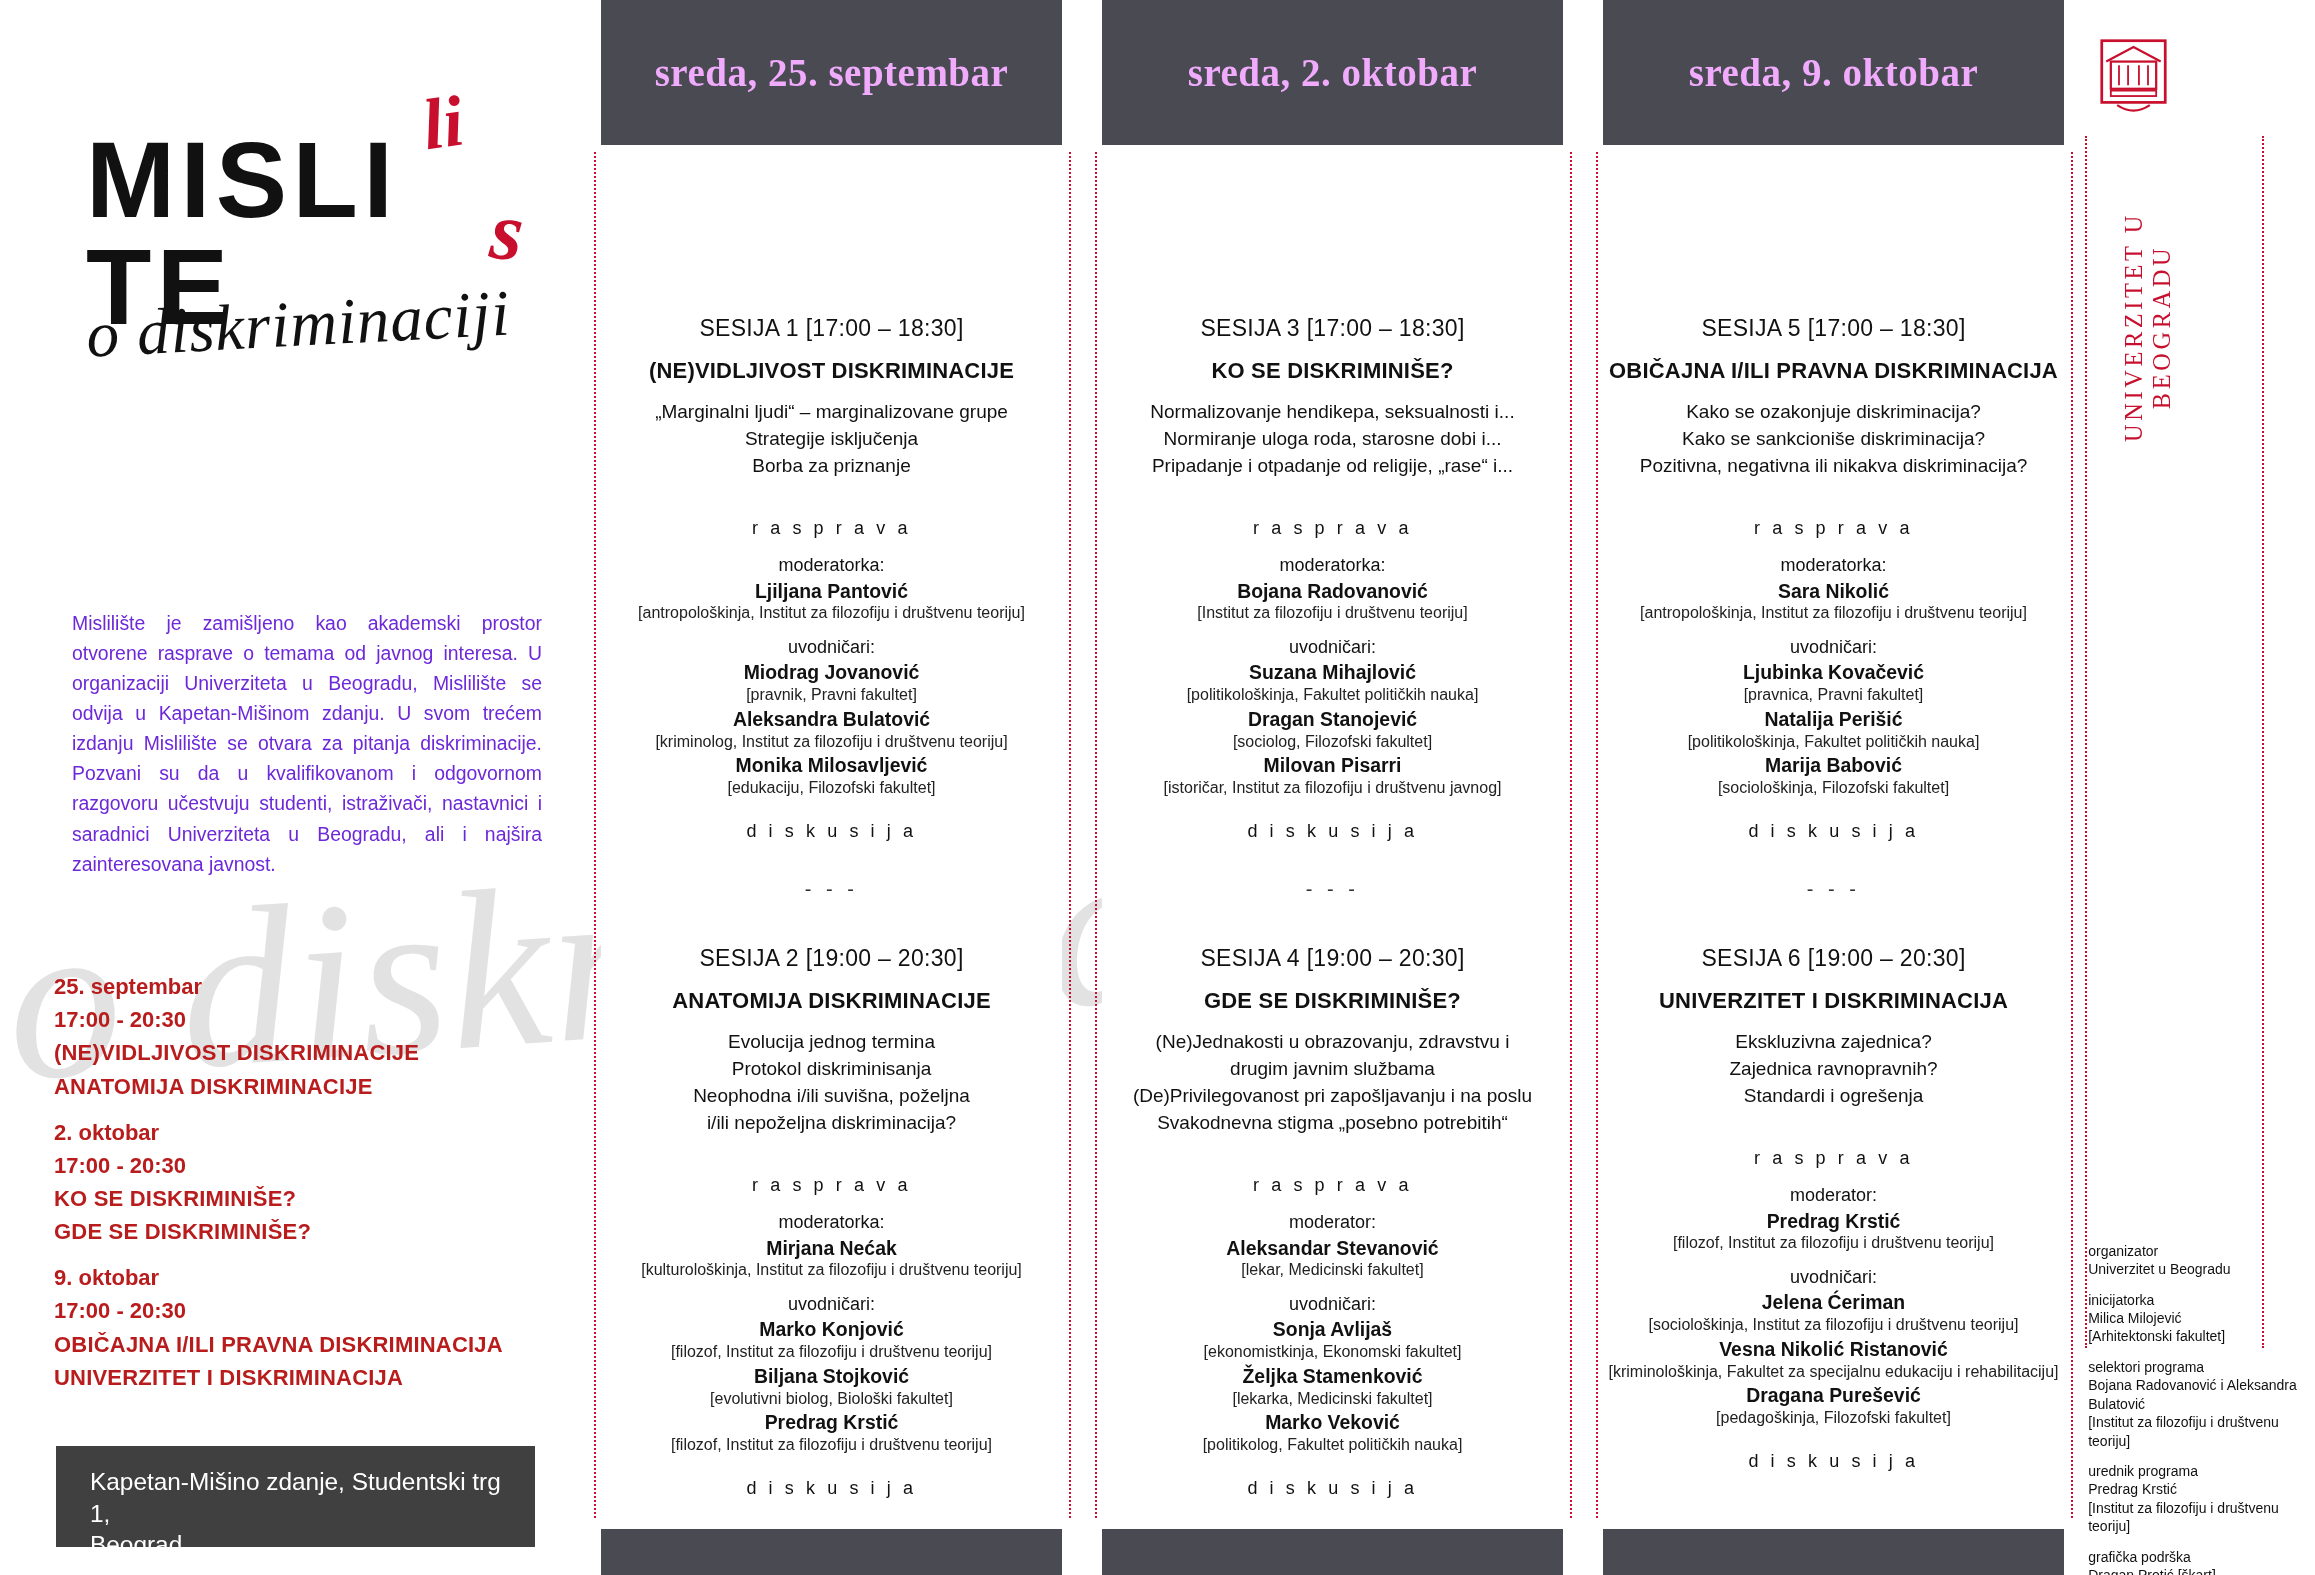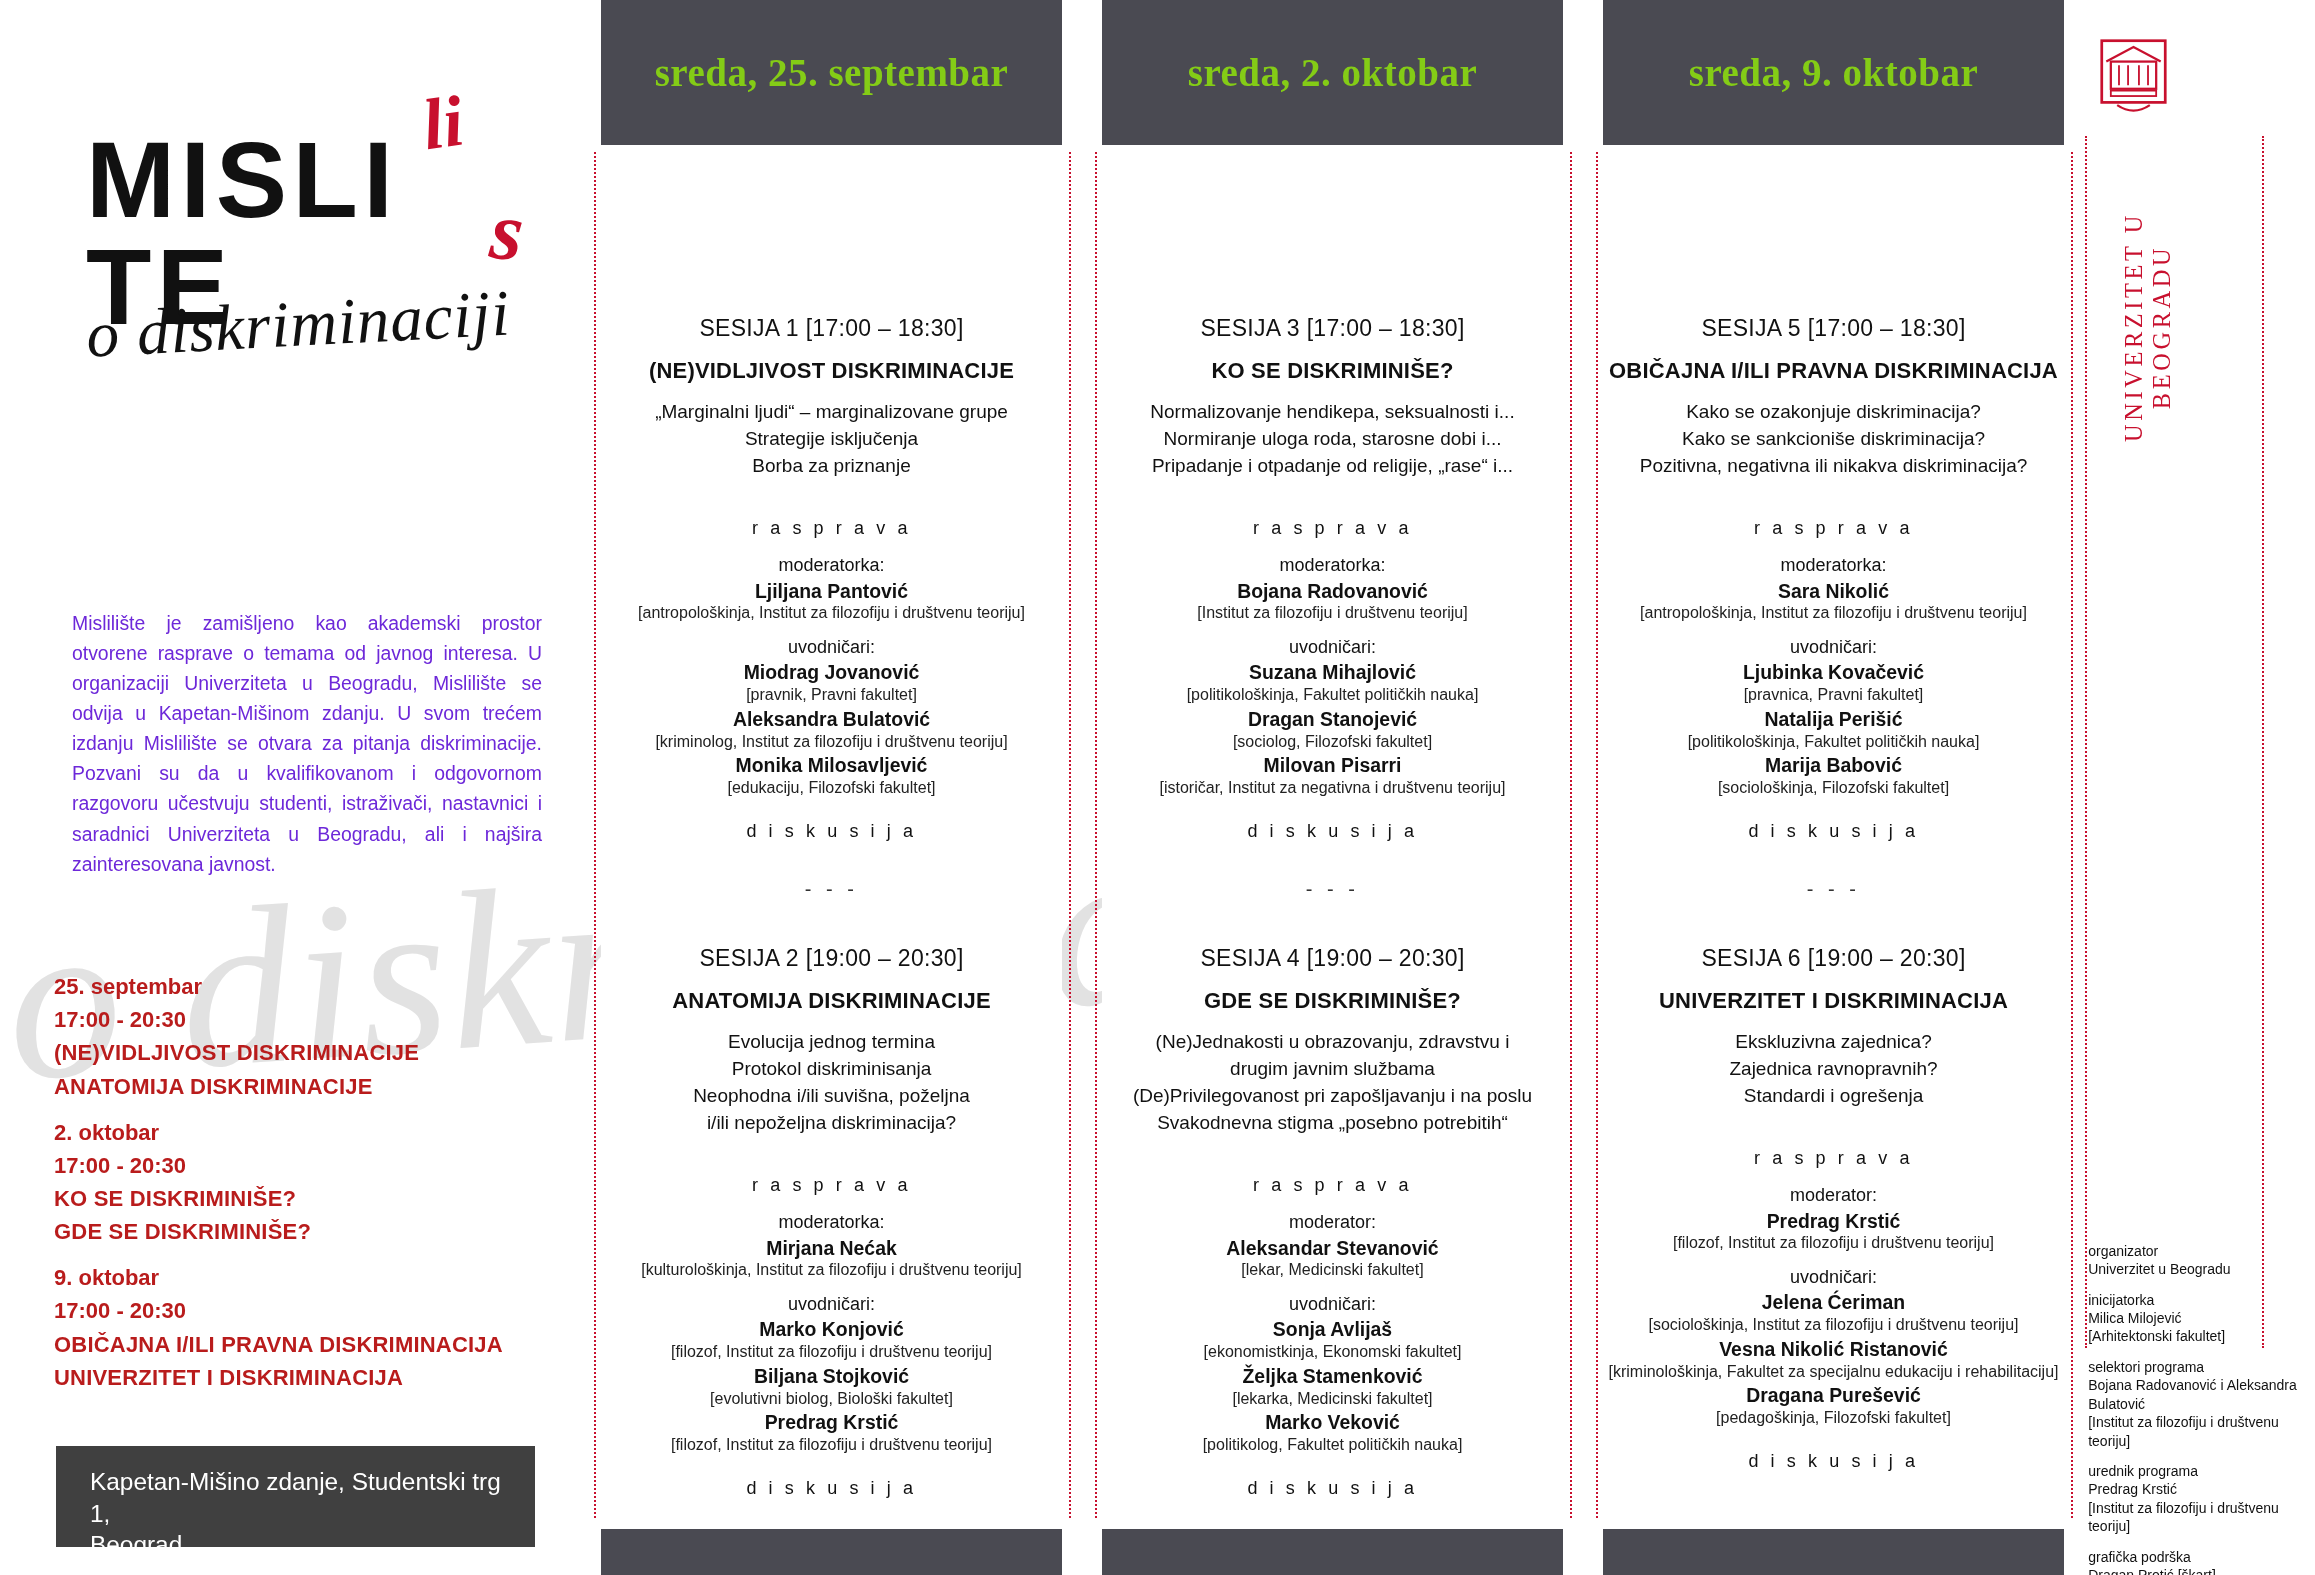--- a/index.html
+++ b/index.html
@@ -158,21 +158,21 @@
     width: 461px;
     height: 1576px;
     background: #fff;
   }
   .col-header {
     position: absolute;
     left: 22px; top: 0;
     width: 461px;
     height: 145px;
     background: #4a4a52;
-    color: #84cc16;
+    color: #f0abfc;
     display: flex;
     align-items: center;
     justify-content: center;
     font-family: "Liberation Serif", serif;
     font-size: 39px;
     font-weight: bold;
     letter-spacing: 0.5px;
     text-align: right;
   }
   .col-footer {
@@ -425,21 +425,21 @@
     <div class="s-rasprava">r a s p r a v a</div>
     <div class="s-role">moderatorka:</div>
     <div class="s-person">Bojana Radovanović</div>
     <div class="s-affil">[Institut za filozofiju i društvenu teoriju]</div>
     <div class="s-uvod">uvodničari:</div>
     <div class="s-person">Suzana Mihajlović</div>
     <div class="s-affil">[politikološkinja, Fakultet političkih nauka]</div>
     <div class="s-person">Dragan Stanojević</div>
     <div class="s-affil">[sociolog, Filozofski fakultet]</div>
     <div class="s-person">Milovan Pisarri</div>
-    <div class="s-affil">[istoričar, Institut za negativna i društvenu teoriju]</div>
+    <div class="s-affil">[istoričar, Institut za filozofiju i društvenu javnog]</div>
     <div class="s-diskusija">d i s k u s i j a</div>
     <div class="s-sep">- - -</div>
   </div>
 
   <div class="session s-bottom">
     <div class="s-label">SESIJA 4 [19:00 – 20:30]</div>
     <div class="s-title">GDE SE DISKRIMINIŠE?</div>
     <div class="s-lines">
       <div>(Ne)Jednakosti u obrazovanju, zdravstvu i</div>
       <div>drugim javnim službama</div>

